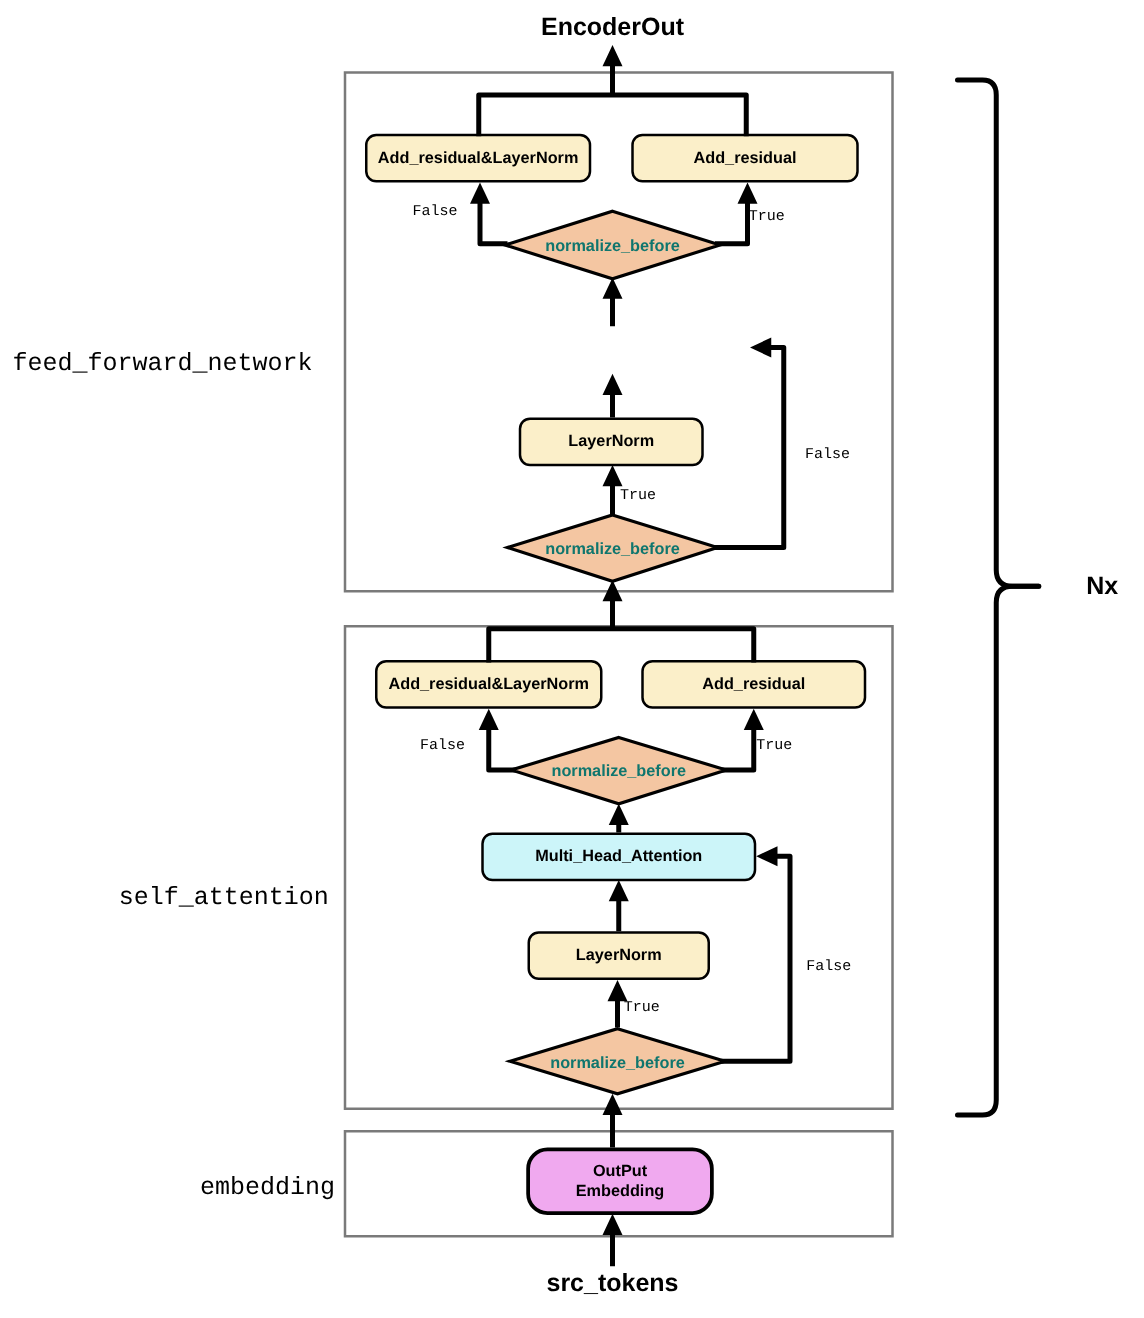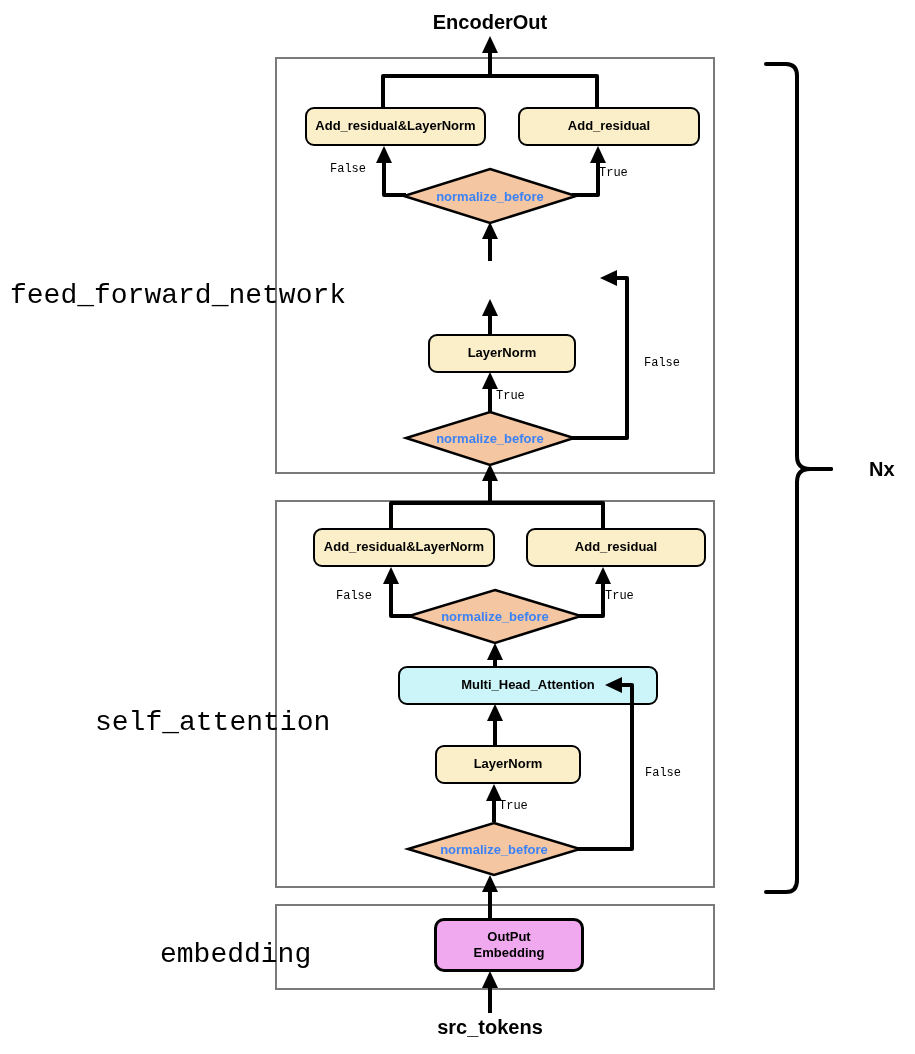--- a/index.html
+++ b/index.html
@@ -5,41 +5,40 @@
   html,body{margin:0;padding:0;background:#ffffff;}
   .canvas{
     position:relative;width:915px;height:1054px;background:#ffffff;overflow:hidden;
     font-family:"Liberation Sans",sans-serif;
   }
   .section{
     position:absolute;border:2px solid #7a7a7a;background:transparent;z-index:1;
     box-sizing:border-box;
   }
   .side-label{
-    position:absolute;font-family:"Liberation Mono",monospace;font-size:28px;color:#000;
+    position:absolute;font-family:"Liberation Mono",monospace;font-size:20px;color:#000;
     white-space:nowrap;z-index:2;
   }
   .tf-label{
     position:absolute;font-family:"Liberation Mono",monospace;font-size:12px;color:#000;
     white-space:nowrap;z-index:6;
   }
   .big-label{
     position:absolute;font-weight:bold;font-size:20px;color:#000;text-align:center;z-index:6;
   }
   .node{
     position:absolute;border:2.5px solid #000;border-radius:9px;z-index:4;
     display:flex;align-items:center;justify-content:center;text-align:center;
     font-weight:bold;font-size:13px;line-height:1.25;color:#000;box-sizing:border-box;
     padding:16px 2px;
-    margin-left:13px;
   }
   .node.thick{border-width:3px;border-radius:10px;}
   .diamond-label{
     position:absolute;z-index:6;display:flex;align-items:center;justify-content:center;
-    font-weight:bold;font-size:13px;color:#3b82f6;text-align:center;width:160px;height:17px;
+    font-weight:bold;font-size:13px;color:#0f766e;text-align:center;width:160px;height:17px;
   }
   svg.wires{position:absolute;left:0;top:0;z-index:5;pointer-events:none;}
   .wire{stroke:#000;stroke-width:4;fill:none;stroke-linejoin:round;}
   .thin-wire{stroke:#000;stroke-width:4;fill:none;stroke-linecap:round;stroke-linejoin:round;}
   .head{fill:#000;stroke:none;}
   .diamond{stroke:#000;stroke-width:2.5;}
 </style>
 </head>
 <body>
 
@@ -66,28 +65,28 @@
   <div class="node" style="left: 415px; top: 334px; width: 148px; height: 39px; background-color: rgb(251, 239, 201);">
     <span>LayerNorm</span>
   </div>
 
   <div class="node" style="left: 300px; top: 528px; width: 182px; height: 39px; background-color: rgb(251, 239, 201);">
     <span>Add_residual&amp;LayerNorm</span>
   </div>
   <div class="node" style="left: 513px; top: 528px; width: 180px; height: 39px; background-color: rgb(251, 239, 201);">
     <span>Add_residual</span>
   </div>
-  <div class="node" style="left: 385px; top: 666px; width: 260px; height: 39px; background-color: rgb(204, 245, 249);">
+  <div class="node" style="left: 385px; top: 666px; width: 220px; height: 39px; background-color: rgb(204, 245, 249);">
     <span>Multi_Head_Attention</span>
   </div>
   <div class="node" style="left: 422px; top: 745px; width: 146px; height: 39px; background-color: rgb(251, 239, 201);">
     <span>LayerNorm</span>
   </div>
 
-  <div class="node thick" style="left: 421px; top: 918px; width: 150px; height: 54px; flex-direction: column; background-color: rgb(240, 169, 239);">
+  <div class="node thick" style="left: 421px; top: 918px; width: 150px; height: 54px; flex-direction: column; background-color: rgb(240, 169, 239); border-radius: 17px;">
     <span>OutPut</span>
     <span>Embedding</span>
   </div>
 
   <svg class="wires" width="915" height="1054" viewBox="0 0 915 1054">
 
     <path class="wire" d="M 383 109 L 383 76 L 597 76 L 597 109"></path>
     <path class="wire" d="M 490 76 L 490 48"></path>
     <polygon class="head" points="490,36 482,53 498,53"></polygon>
 

